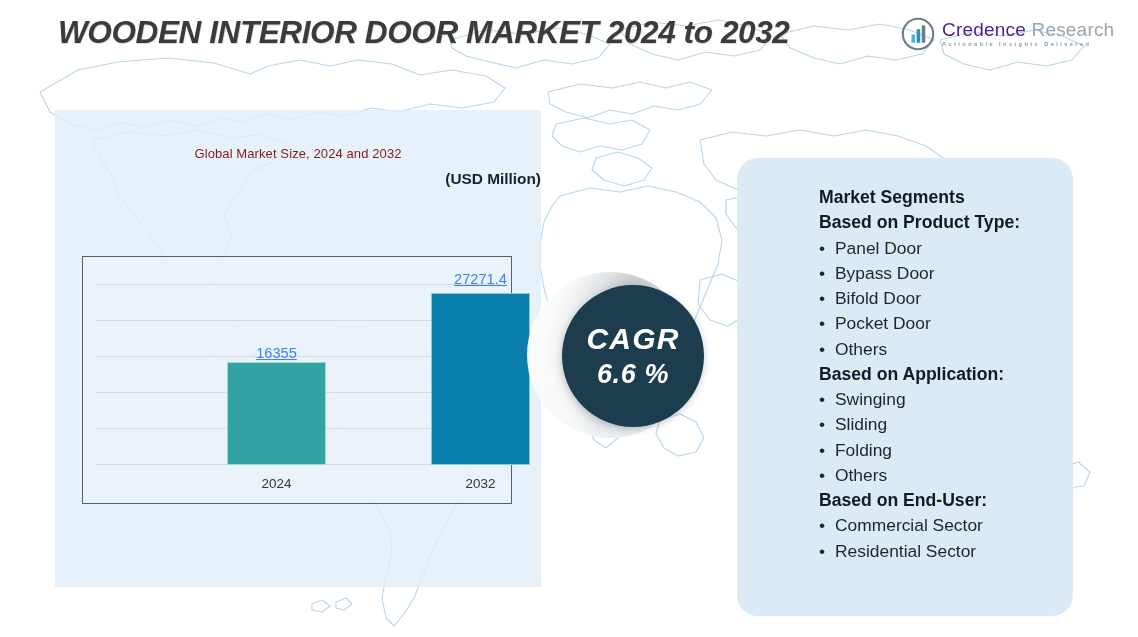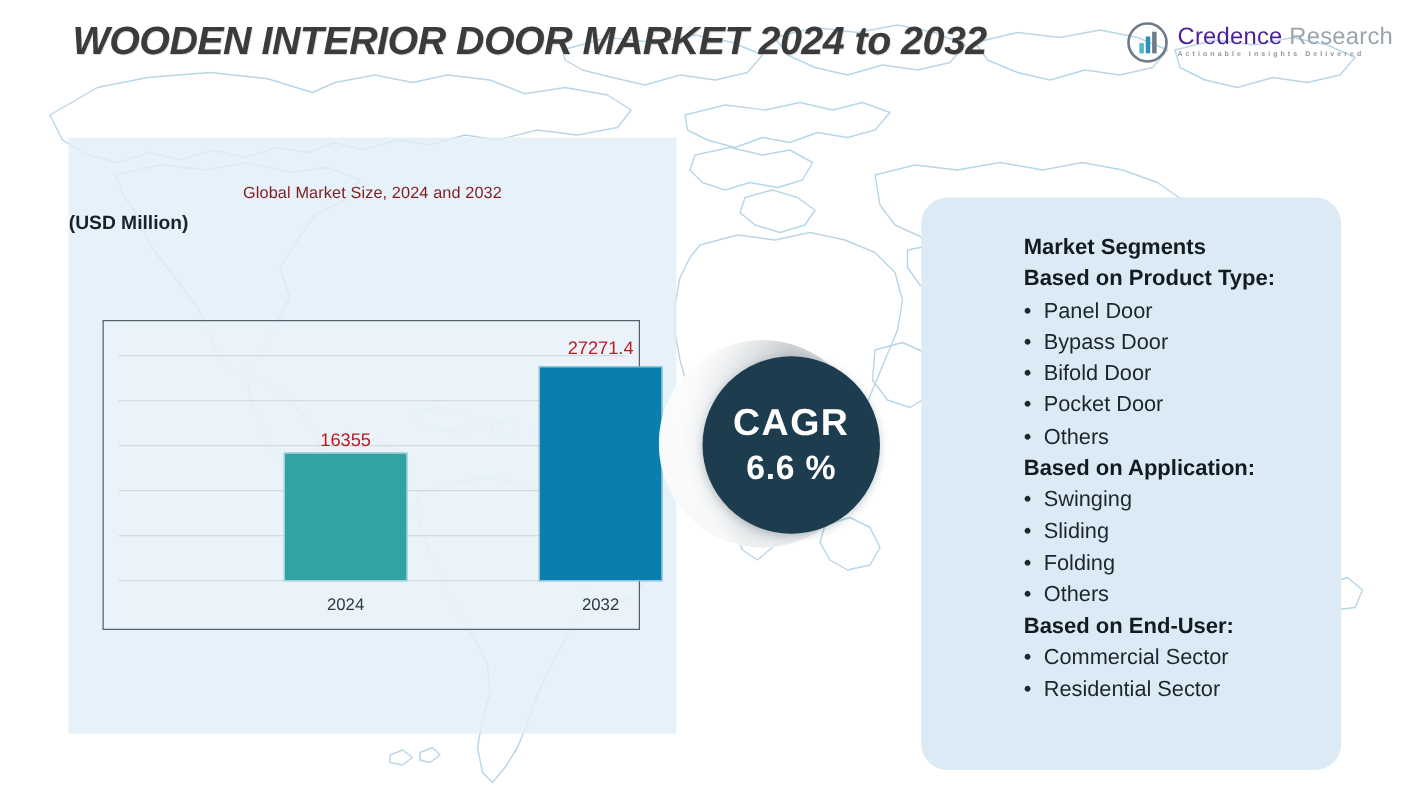--- a/index.html
+++ b/index.html
@@ -88,21 +88,21 @@
     width:486px;
     text-align:center;
     font-size:13px;
     color:#7f1d1d;
     letter-spacing:0.1px;
   }
   #chart-subheading{
     position:absolute;
     left:0; top:60px;
     width:486px;
-    text-align:left;
+    text-align:right;
     font-size:15.4px;
     font-weight:bold;
     color:#16222c;
   }
 
   #chart-frame{
     position:absolute;
     left:27px; top:146px;
     width:430px; height:248px;
     border:1.6px solid #55616b;
@@ -131,38 +131,39 @@
     left:0; bottom:0;
     width:100%;
     border:1px solid rgba(255,255,255,0.55);
     box-sizing:border-box;
   }
   .bar-value{
     position:absolute;
     left:50%;
     transform:translateX(-50%);
     font-size:14.6px;
-    color:#b91c1c;
-    white-space:nowrap;
+    color:#3b82f6;
+    white-space:nowrap;
+    text-decoration:underline;
   }
   .bar-label{
     position:absolute;
     left:50%;
     bottom:12px;
     transform:translateX(-50%);
     font-size:13.4px;
     color:#2b3840;
     white-space:nowrap;
   }
 
   
   #cagr-globe{
     position:absolute;
     left:527px; top:272px;
-    width:178px; height:178px;
+    width:178px; height:178px;font-style:italic;
   }
   #globe-sphere{
     position:absolute;
     left:0; top:0;
     width:166px; height:166px;
     border-radius:50%;
     background:
       radial-gradient(circle at 78% 46%, rgba(255,255,255,0.0) 40%, rgba(255,255,255,0.85) 70%),
       linear-gradient(103deg,#f4f6f7 0%,#d9dde0 26%,#b9c0c5 52%,#dfe4e7 74%,#f7f9fa 100%);
     opacity:0.96;

